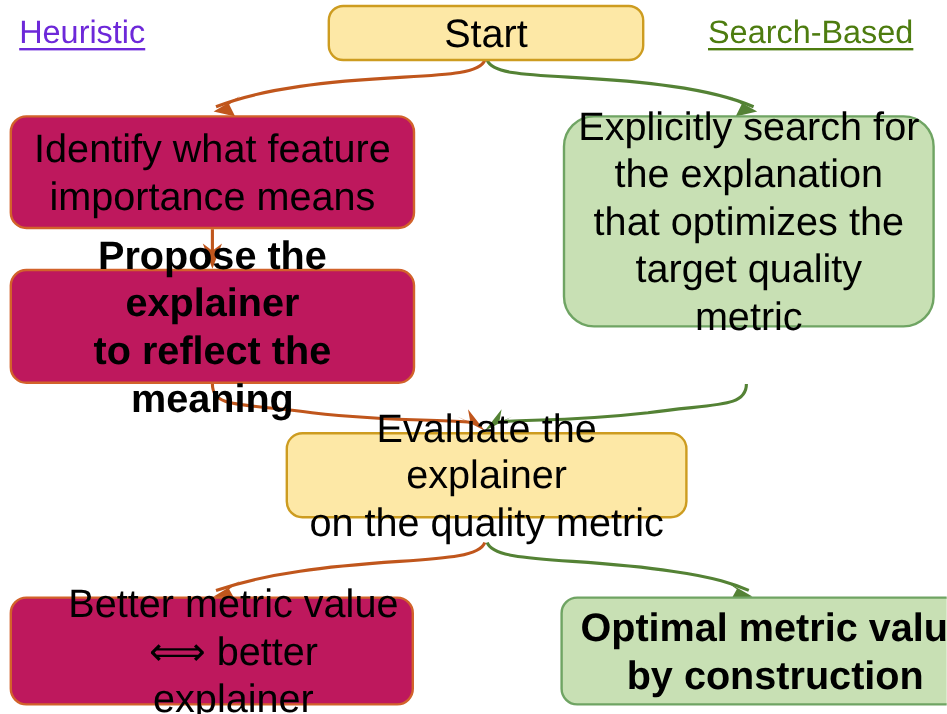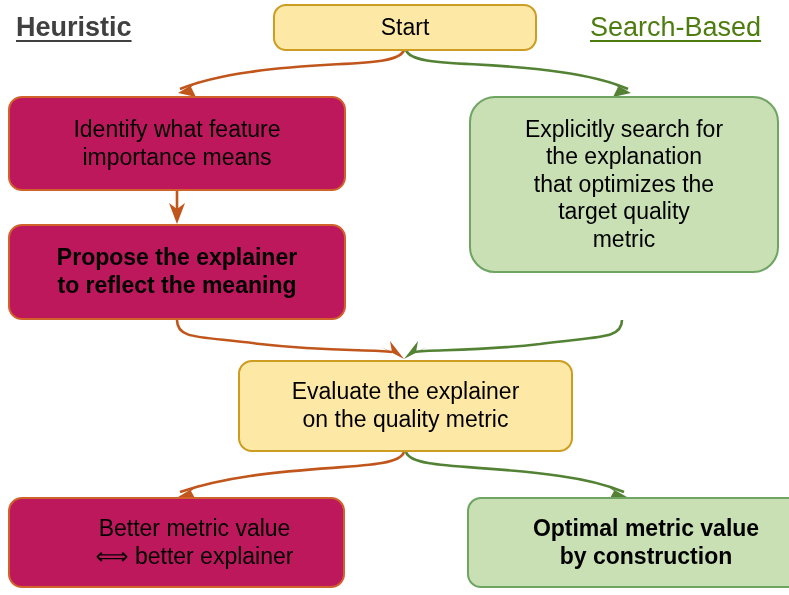--- a/index.html
+++ b/index.html
@@ -21,37 +21,36 @@
     font-weight: 400;
     text-decoration: underline;
     text-underline-offset: 4px;
     text-decoration-thickness: 2px;
     white-space: nowrap;
     line-height: 1;
   }
   #label-heuristic {
     left: 16px;
     top: 14px;
-    color: #404040;
-    font-weight: bold;
+    color: #6d28d9;
   }
   #label-search-based {
     left: 590px;
     top: 14px;
     color: #4d7c0f;
   }
   .node {
     position: absolute;
     box-sizing: border-box;
     display: flex;
     align-items: center;
     justify-content: center;
     text-align: center;
     color: #000000;
-    font-size: 23px;
+    font-size: 33px;
     line-height: 1.2;
     border-style: solid;
     border-width: 2px;
     border-radius: 14px;
     padding: 4px 8px;
     white-space: pre-line;
   }
   .node-yellow {
     background: #fde8a6;
     border-color: #cd9c20;
@@ -88,21 +87,21 @@
     left: 469px;
     top: 96px;
     width: 310px;
     height: 177px;
     border-radius: 26px;
   }
   #node-evaluate {
     left: 238px;
     top: 360px;
     width: 335px;
-    height: 92px;
+    height: 72px;
   }
   #node-better-metric {
     left: 8px;
     top: 497px;
     width: 337px;
     height: 91px;
     padding-left: 44px;
   }
   #node-optimal-metric {
     left: 467px;

